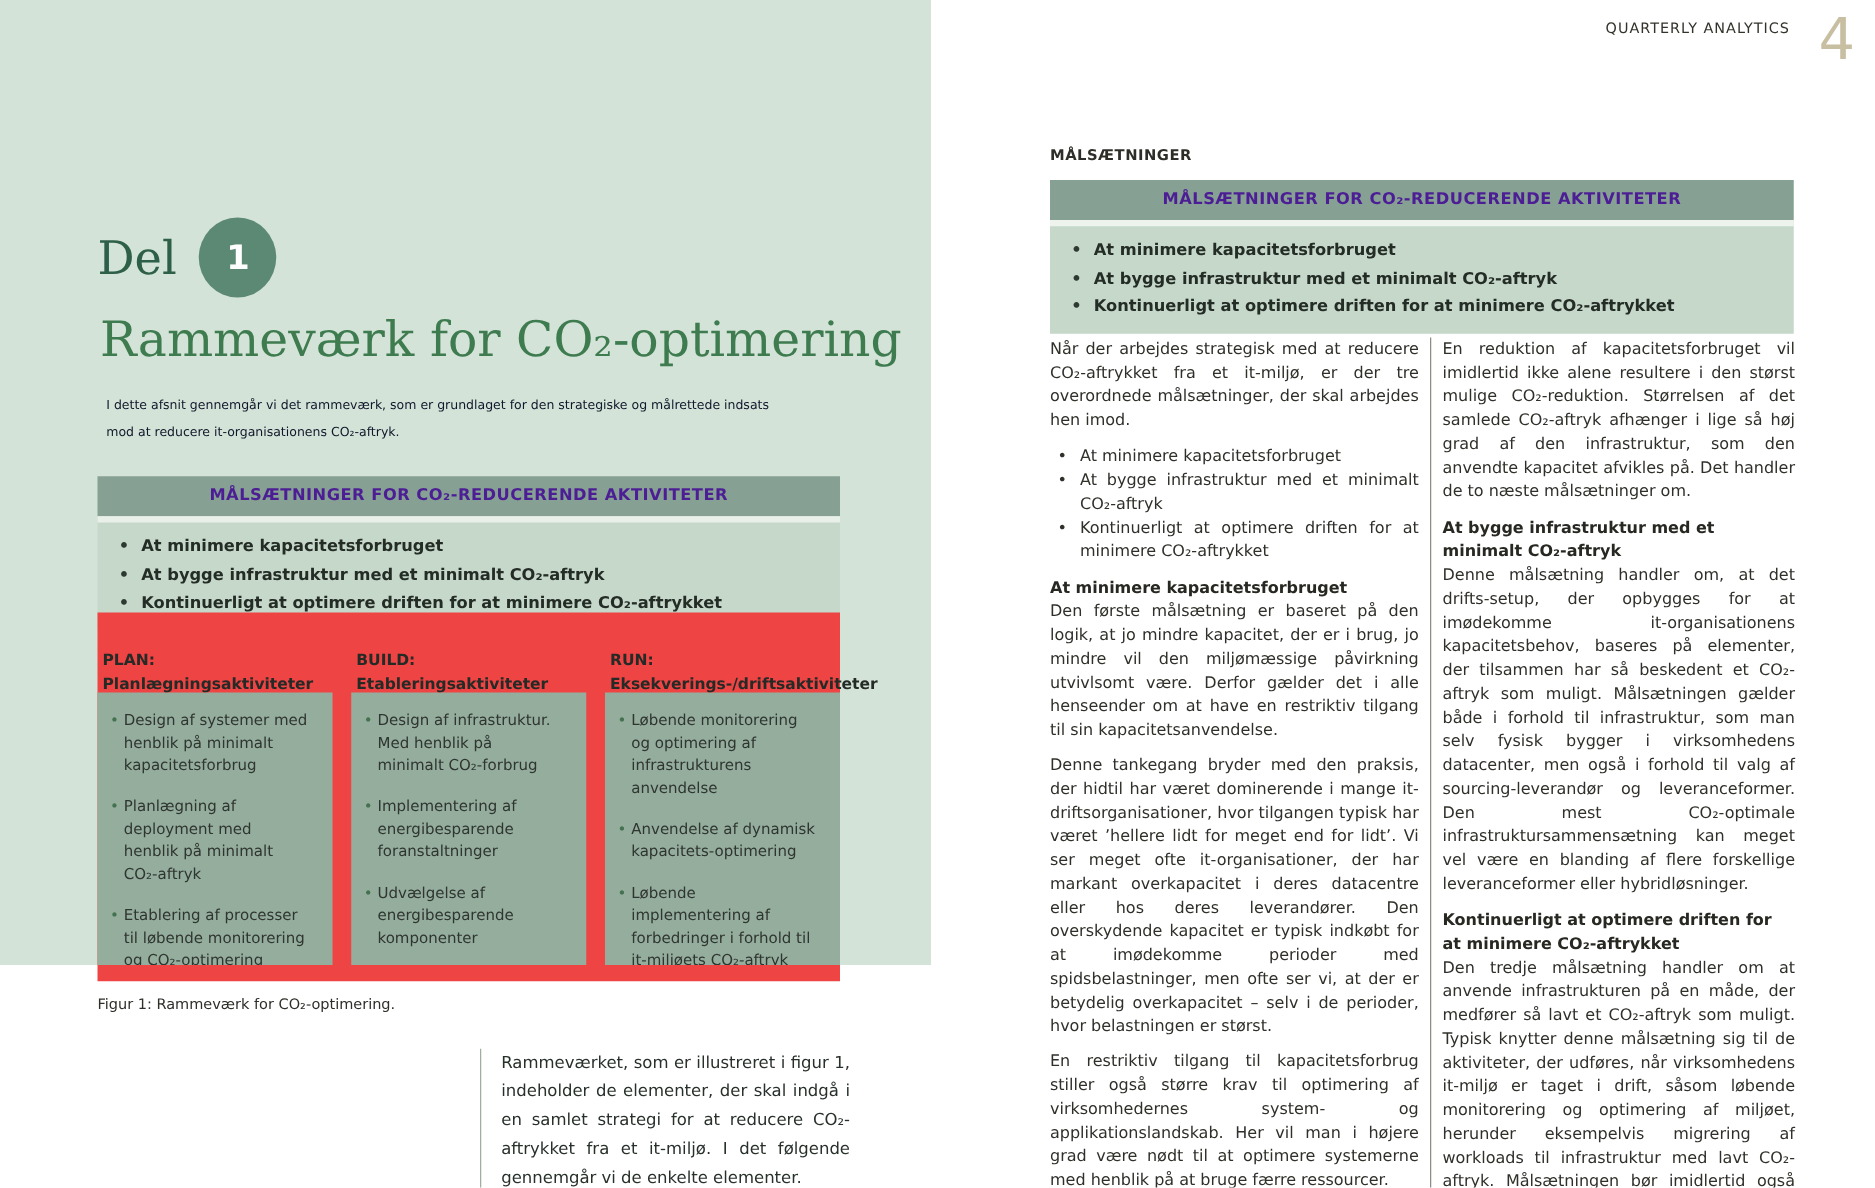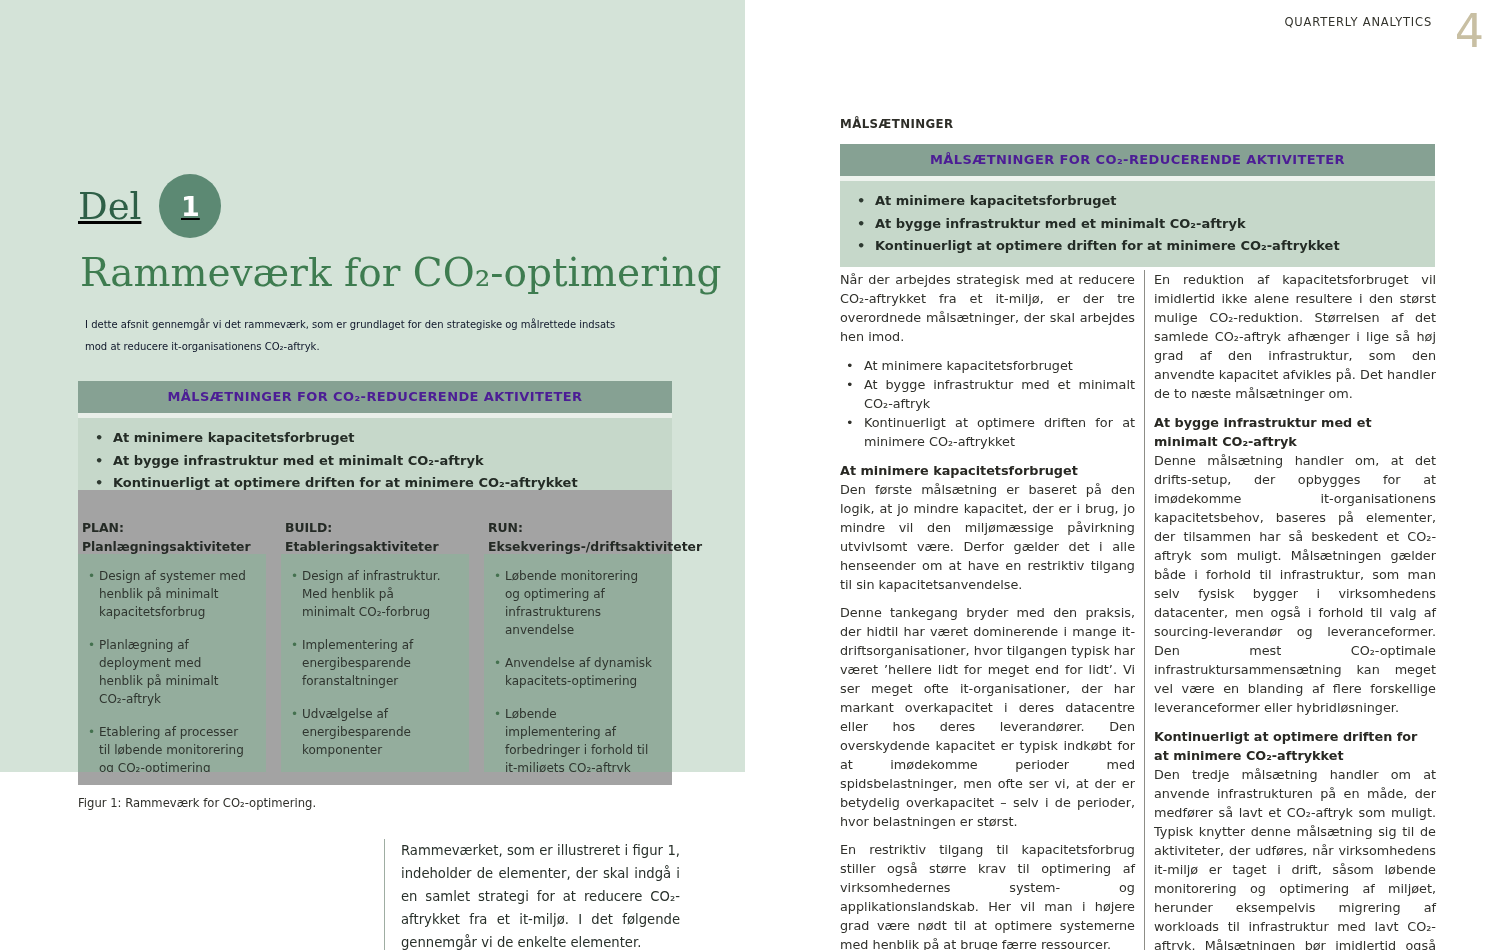--- a/index.html
+++ b/index.html
@@ -4,38 +4,38 @@
 <style>
   * { margin:0; padding:0; box-sizing:border-box; }
   html,body { width:1500px; height:950px; }
   body { font-family:"DejaVu Sans", sans-serif; background:#ffffff; position:relative; overflow:hidden; }
 
   .page { position:absolute; top:0; height:772px; }
   .page-left  { left:0;   width:745px; background:#d4e3d8; }
   .page-right { left:745px; width:755px; background:#ffffff; }
 
   
-  .del-row { position:absolute; left:78px; top:174px; display:flex; align-items:center;text-decoration:underline; }
+  .del-row { position:absolute; left:78px; top:174px; display:flex; align-items:center; }
   .del-label { font-family:"DejaVu Serif", serif; font-size:37px; color:#2e5f47; margin-right:18px; }
   .part-circle { width:62px; height:64px; border-radius:50%; background:#5c8973; display:flex; align-items:center; justify-content:center; }
   .part-circle span { color:#ffffff; font-size:27px; font-weight:bold; }
 
   .main-title { position:absolute; left:80px; top:250px; font-family:"DejaVu Serif", serif; font-weight:normal; font-size:39px; color:#3e7c50; white-space:nowrap; }
 
   .intro { position:absolute; left:85px; top:314px; width:552px; font-size:10px; line-height:22px; color:#0f172a; }
 
   .obj-bar { height:32px; line-height:32px; background:#86a193; color:#4c1d95; font-weight:bold; font-size:13px; text-align:center; letter-spacing:0.4px; }
   .obj-panel { list-style:none; background:#c6d8ca; border-top:5px solid #e9efe9; padding:9px 10px 9px 0; }
   .obj-panel li { position:relative; padding-left:35px; font-size:13px; font-weight:bold; color:#242c26; line-height:22.5px; }
   .obj-panel li::before { content:"•"; position:absolute; left:17px; color:#2e3a31; }
 
   .left-objbar   { position:absolute; left:78px; top:381px; width:594px; }
   .left-objpanel { position:absolute; left:78px; top:413px; width:594px; }
 
-  .figure { position:absolute; left:78px; top:490px; width:594px; height:295px; background:#a3a3a3; display:grid; grid-template-columns:188px 188px 188px; column-gap:15px; }
+  .figure { position:absolute; left:78px; top:490px; width:594px; height:295px; background:#ef4444; display:grid; grid-template-columns:188px 188px 188px; column-gap:15px; }
   .fig-head { padding:28px 4px 0 4px; font-size:12.4px; font-weight:bold; color:#242a25; line-height:19px; height:64px; }
   .fig-box { list-style:none; background:#94ad9d; height:218px; padding:13px 20px 0 10px; overflow:hidden; }
   .fig-box li { position:relative; padding-left:11px; font-size:12px; line-height:18px; color:#2f352f; margin-bottom:15px; }
   .fig-box li::before { content:"•"; position:absolute; left:0; color:#44714f; }
 
   .caption { position:absolute; left:78px; top:796px; font-size:11.6px; color:#2f2f2a; }
 
   .callout { position:absolute; left:384px; top:839px; width:296px; border-left:1px solid #9fae a3; border-left:1px solid #9fada2; padding-left:16px; font-size:13.2px; line-height:23px; color:#28302a; text-align:justify; }
 
   

